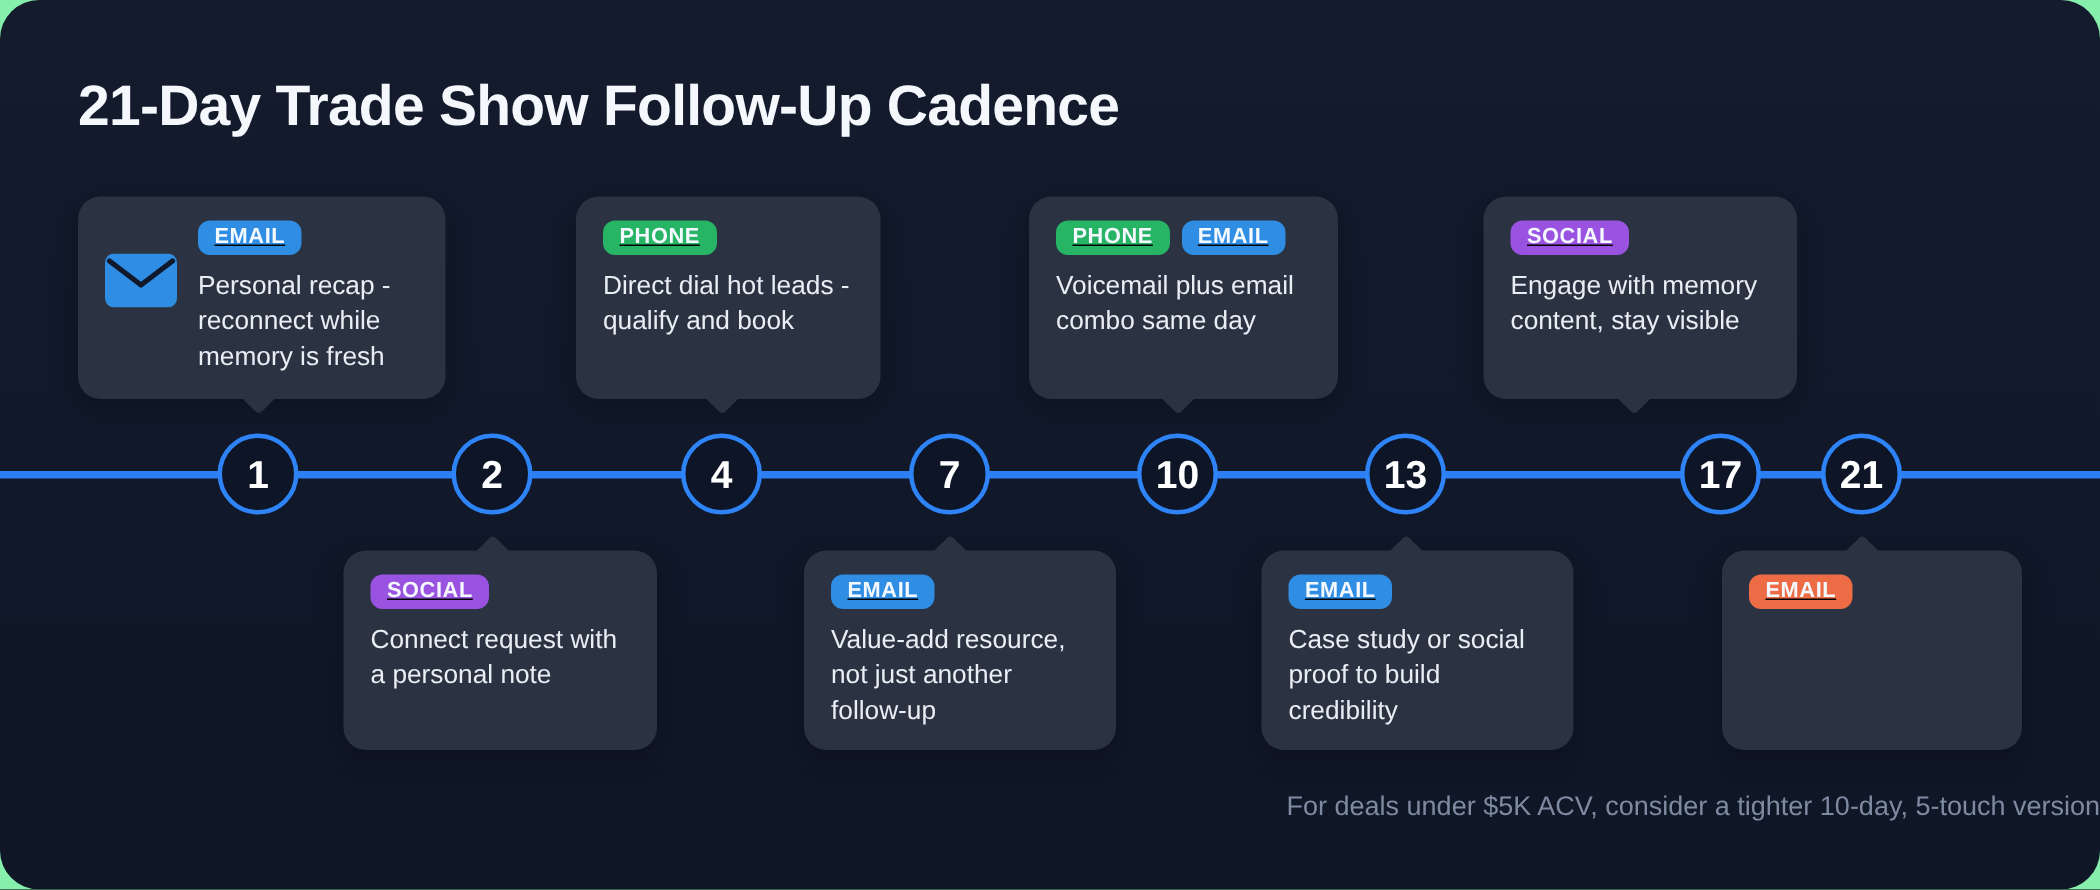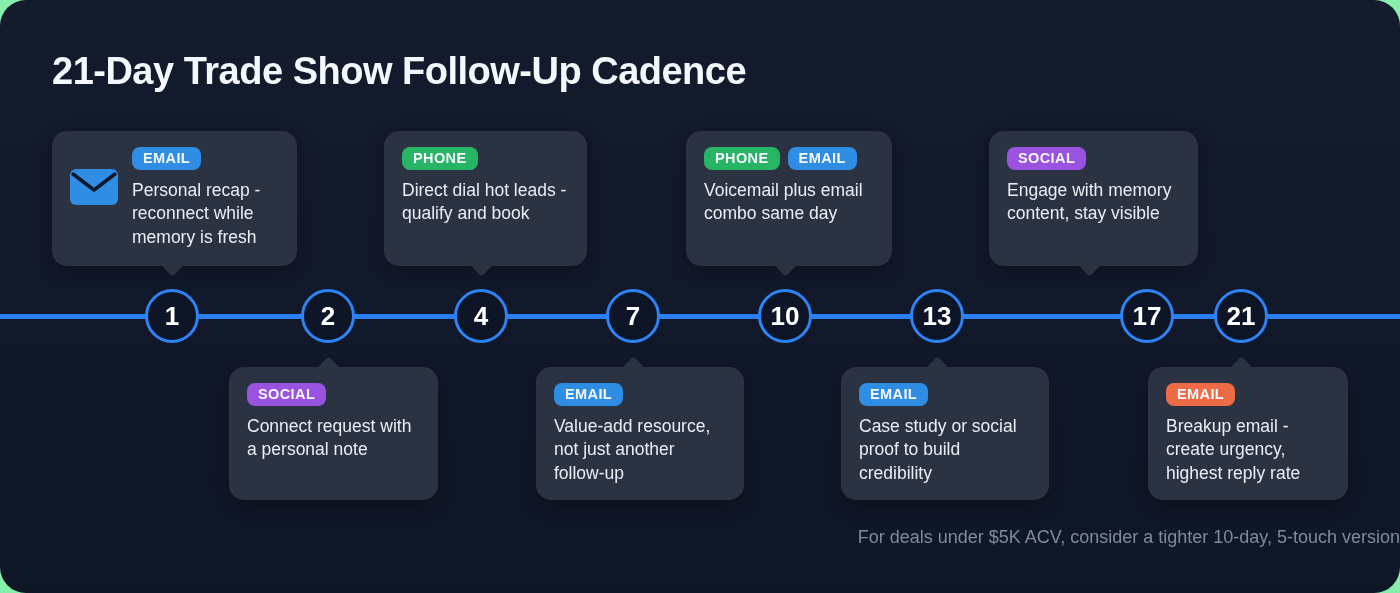--- a/index.html
+++ b/index.html
@@ -76,20 +76,21 @@
     z-index: 1;
   }
   .card.above { top: 131px; height: 135px; }
   .card.above .tail { bottom: -7px; }
   .card.below { top: 367px; height: 133px; }
   .card.below .tail { top: -7px; }
   .badge-row {
     display: flex;
     gap: 8px;
     margin-bottom: 9px;
+    text-decoration: underline;
   }
   .badge {
     display: inline-block;
     padding: 3px 11px 4px 11px;
     border-radius: 8px;
     font-size: 14.5px;
     font-weight: bold;
     letter-spacing: 0.4px;
     color: #f4f8ff;
   }
@@ -219,19 +220,18 @@
         <span class="badge email">EMAIL</span>
       </div>
       <div class="card-text">Case study or social proof to build credibility</div>
     </div>
 
     <div class="card below" style="left:1148px; width:200px;">
       <div class="tail" style="left:85px;"></div>
       <div class="badge-row">
         <span class="badge email-breakup">EMAIL</span>
       </div>
-      <div class="card-text">Breakup email - create urgency, highest reply rate</div>
     </div>
 
     <div class="footnote">For deals under $5K ACV, consider a tighter 10-day, 5-touch version</div>
 
   </div>
 </div>
 
 </body></html>

